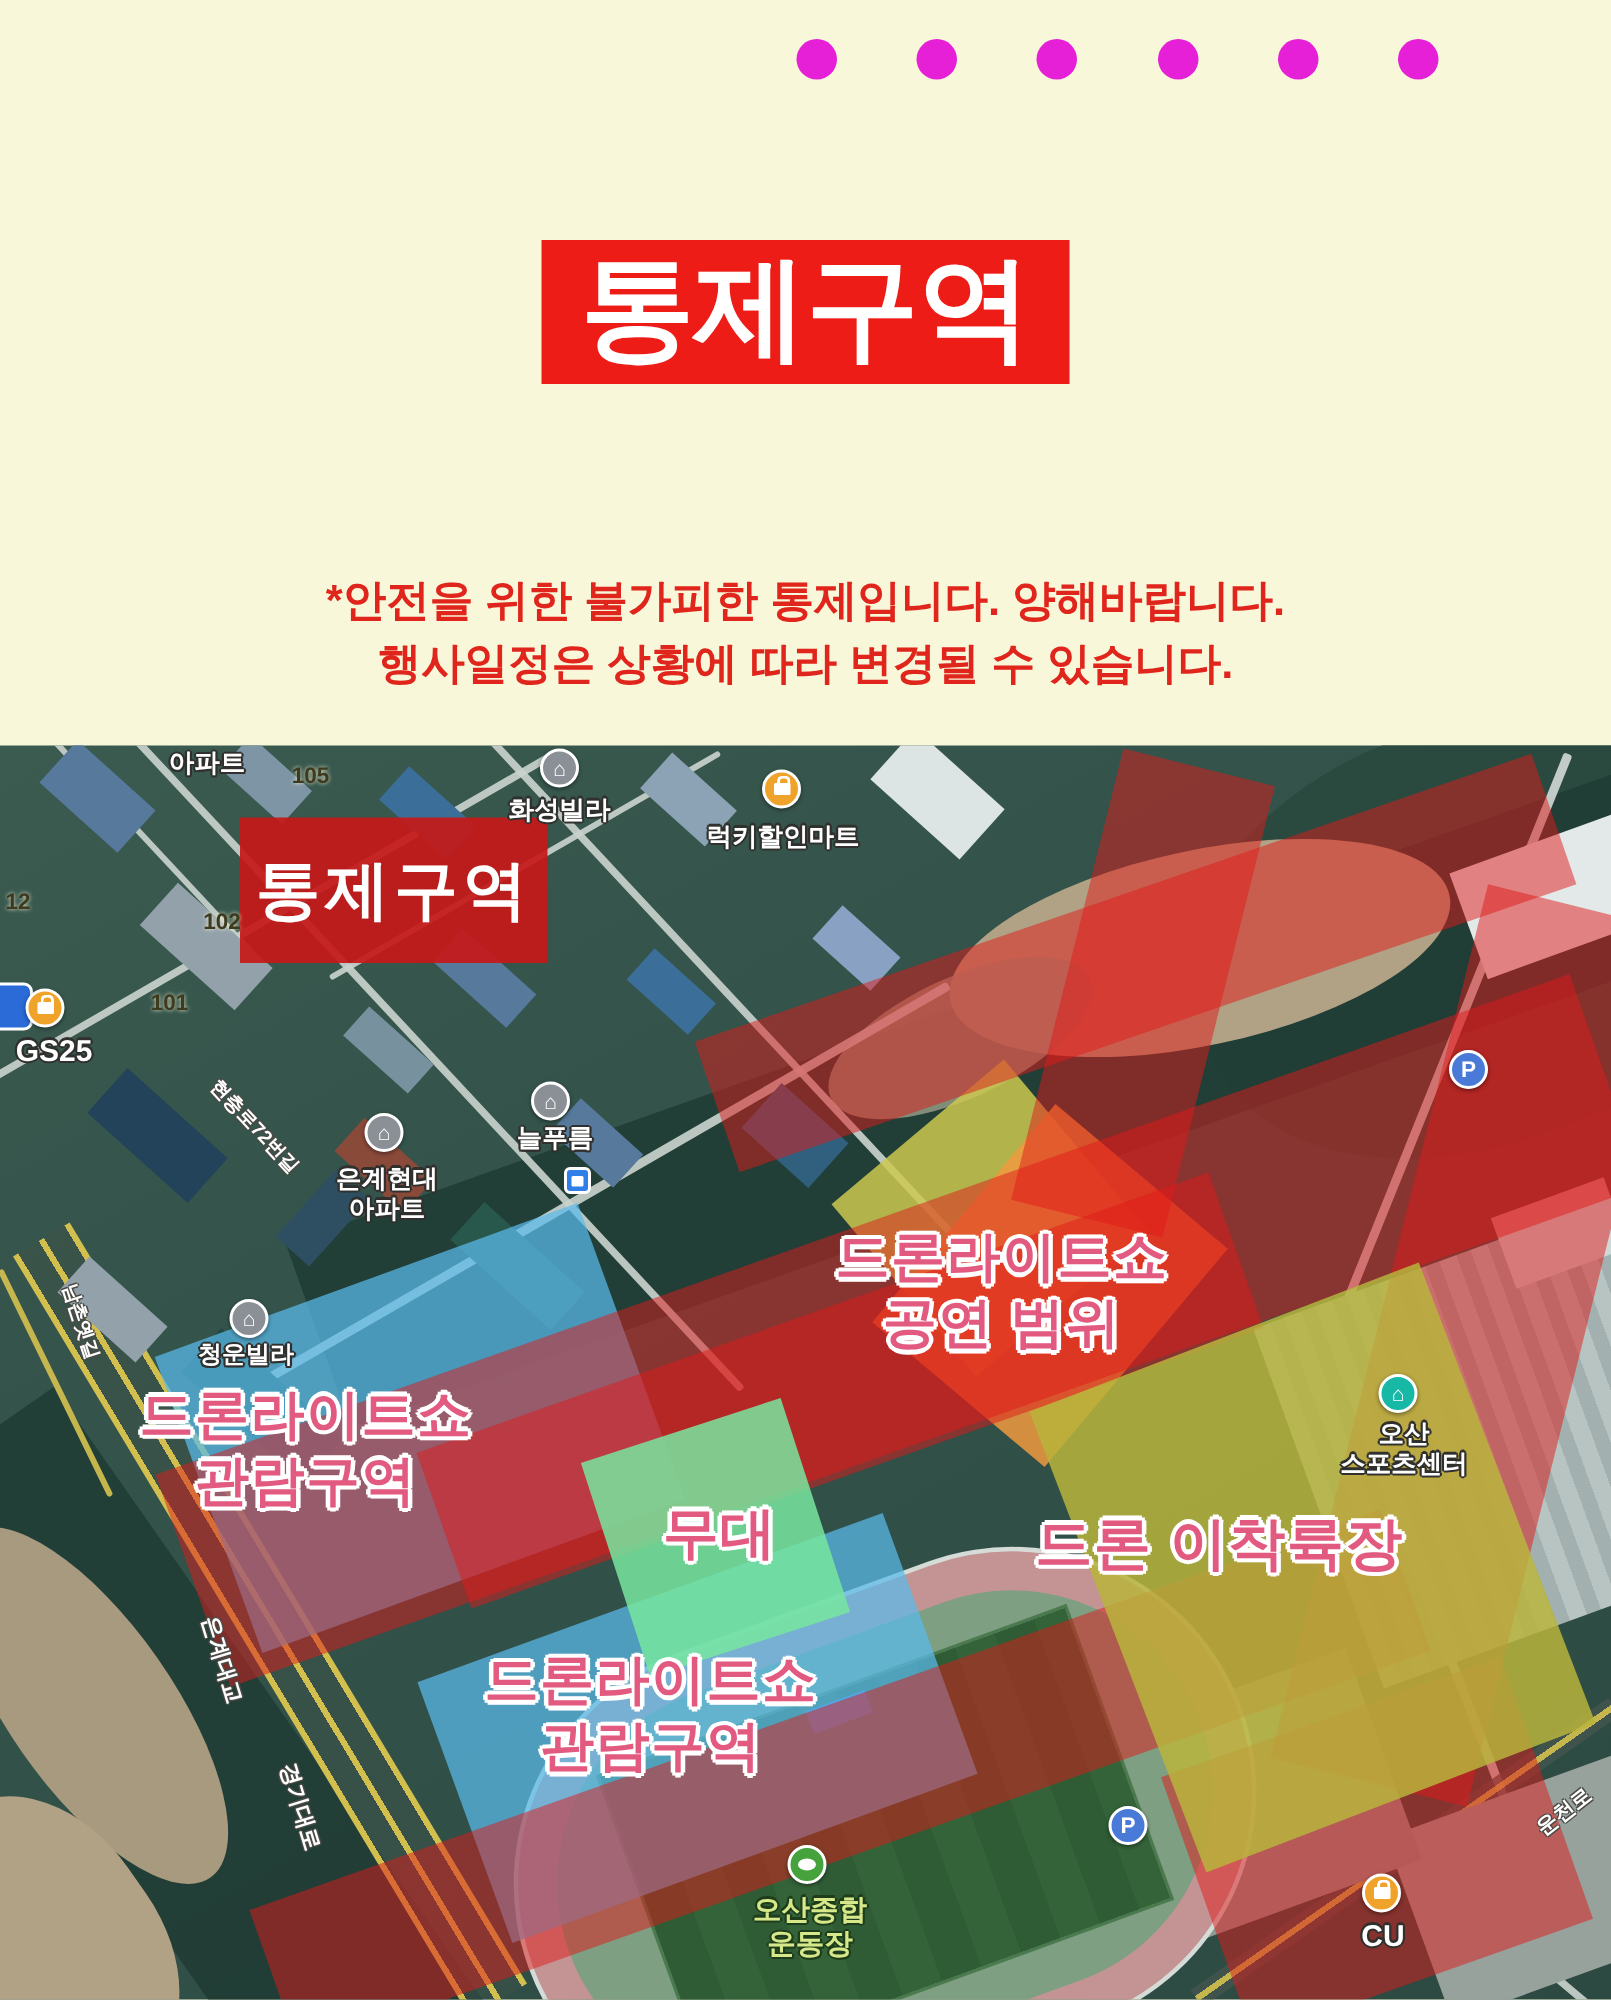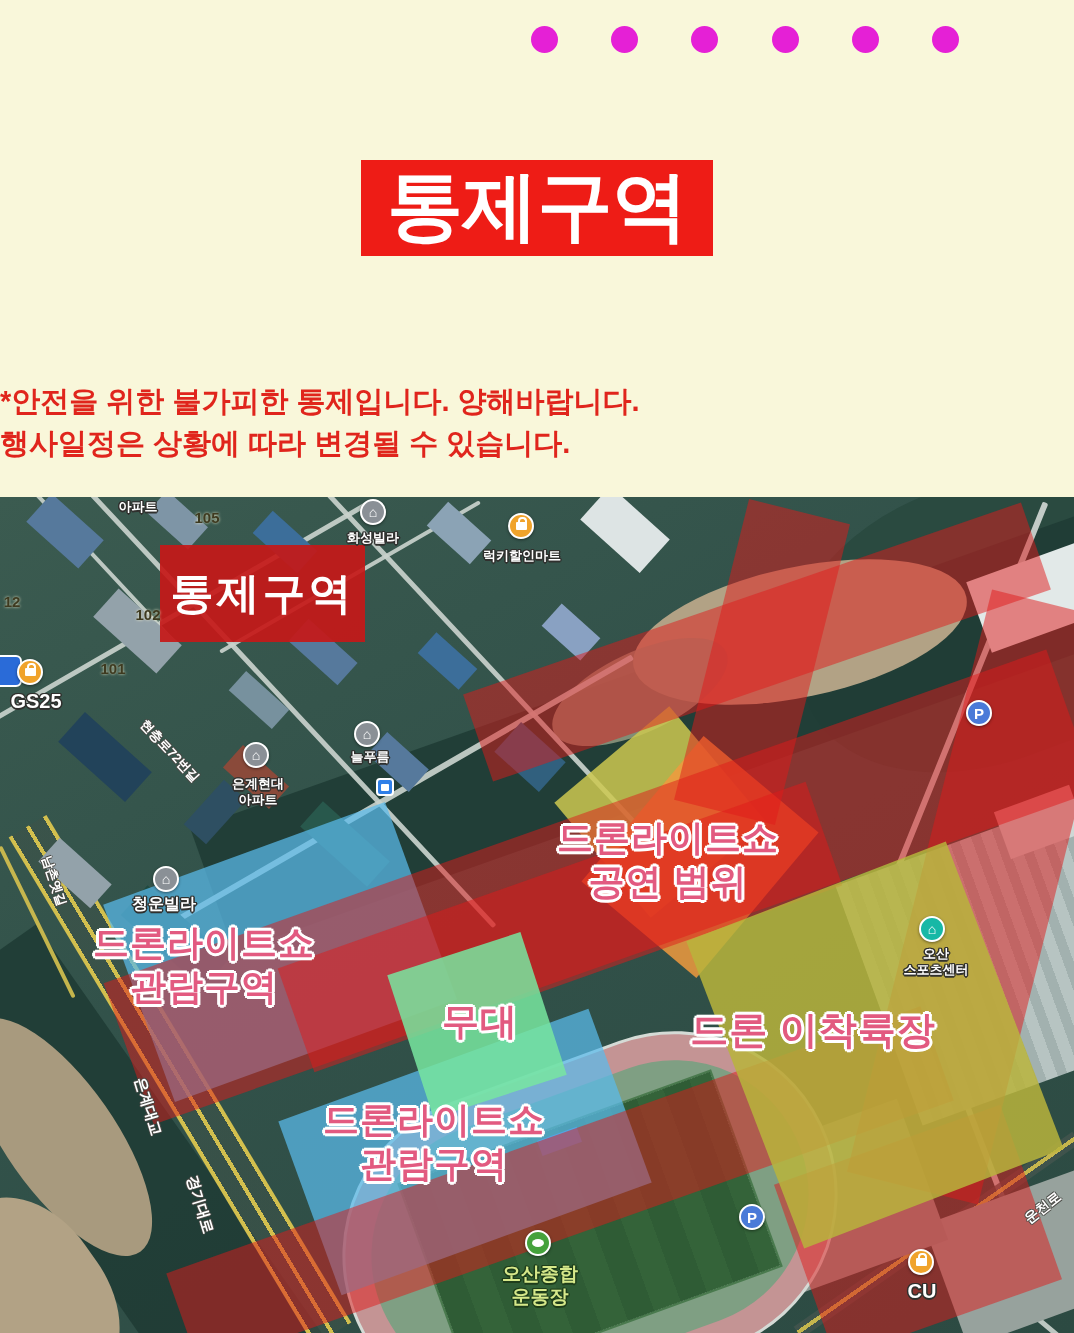--- a/index.html
+++ b/index.html
@@ -13,33 +13,33 @@
   .dot{width:27px;height:27px;border-radius:50%;background:#e520d6;}
   .title{position:absolute;left:0;top:52px;width:100%;margin:0;text-align:center;
          font-size:79px;font-weight:900;color:#0d0d0d;letter-spacing:-3px;}
   .line2{position:absolute;left:0;top:160px;width:100%;display:flex;justify-content:center;
          align-items:center;gap:16px;}
   .badge{background:#ee1c16;color:#fff;font-size:76px;font-weight:900;letter-spacing:-1px;
          padding:8px 26px 12px;line-height:1;}
   .suffix{font-size:78px;font-weight:900;color:#0d0d0d;letter-spacing:-2px;line-height:1;}
   .timeline{position:absolute;left:0;top:297px;width:100%;text-align:center;
             font-size:44px;font-weight:800;color:#111;letter-spacing:-1px;}
-  .notice{position:absolute;left:0;top:380px;width:100%;text-align:left;
+  .notice{position:absolute;left:0;top:380px;width:100%;text-align:center;
           font-size:29px;font-weight:700;color:#e0251c;line-height:1.45;}
 
   
   .map{position:absolute;left:0;top:497px;width:1074px;height:836px;overflow:hidden;
        background:linear-gradient(150deg,#3b5b50 0%,#32524a 40%,#2c4a42 100%);}
   .terrain,.bldg,.road,.band,.zone,.sand,.water{position:absolute;transform-origin:center;}
 
   .band{background:rgba(223,26,26,.5);}
   .road{background:#c9d1cc;opacity:.92;border-radius:2px;}
 
   
-  .poi{position:absolute;color:#fff;font-weight:700;font-size:13px;text-align:center;
+  .poi{position:absolute;color:#fff;font-weight:700;font-size:17px;text-align:center;
        transform:translateX(-50%);white-space:pre-line;line-height:1.2;
        text-shadow:1.5px 0 0 #30302e,-1.5px 0 0 #30302e,0 1.5px 0 #30302e,0 -1.5px 0 #30302e,
                    1px 1px 0 #30302e,-1px -1px 0 #30302e,1px -1px 0 #30302e,-1px 1px 0 #30302e;}
   .parcel{position:absolute;transform:translateX(-50%);color:#3e3a20;font-weight:700;font-size:15px;
           text-shadow:0 0 3px rgba(250,246,214,.9);}
   .roadlbl{position:absolute;color:#fff;font-weight:600;font-size:13px;white-space:nowrap;
            text-shadow:1px 0 0 #4a4a46,-1px 0 0 #4a4a46,0 1px 0 #4a4a46,0 -1px 0 #4a4a46;}
   .greenlbl{color:#d6e88a;text-shadow:1.5px 0 0 #1e3d1a,-1.5px 0 0 #1e3d1a,0 1.5px 0 #1e3d1a,
             0 -1.5px 0 #1e3d1a,1px 1px 0 #1e3d1a,-1px -1px 0 #1e3d1a;}
 

